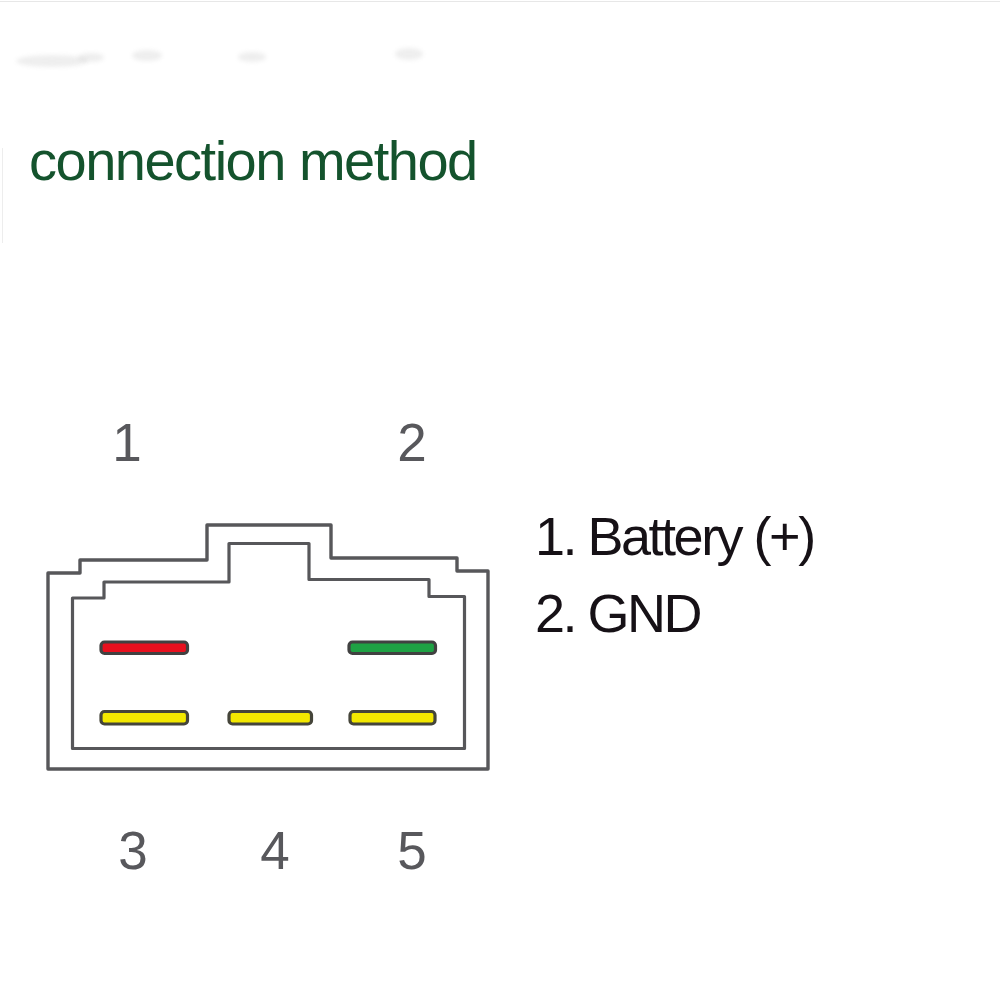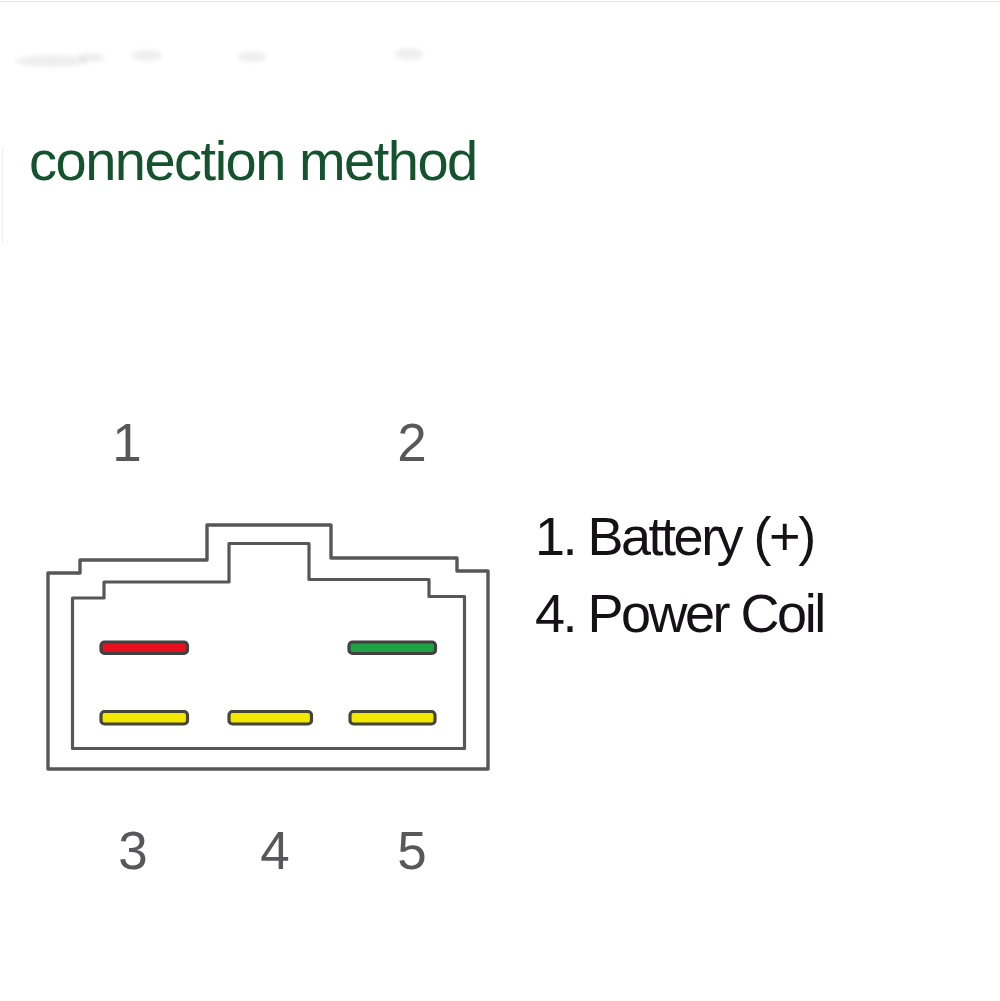--- a/index.html
+++ b/index.html
@@ -107,14 +107,14 @@
 </svg>
 
 <div class="pin-num pn-1">1</div>
 <div class="pin-num pn-2">2</div>
 <div class="pin-num pn-3">3</div>
 <div class="pin-num pn-4">4</div>
 <div class="pin-num pn-5">5</div>
 
 <div class="legend">
   <div class="legend-line">1. Battery (+)</div>
-  <div class="legend-line">4. Power Coil</div>
+  <div class="legend-line">2. GND</div>
 </div>
 
 </body></html>

